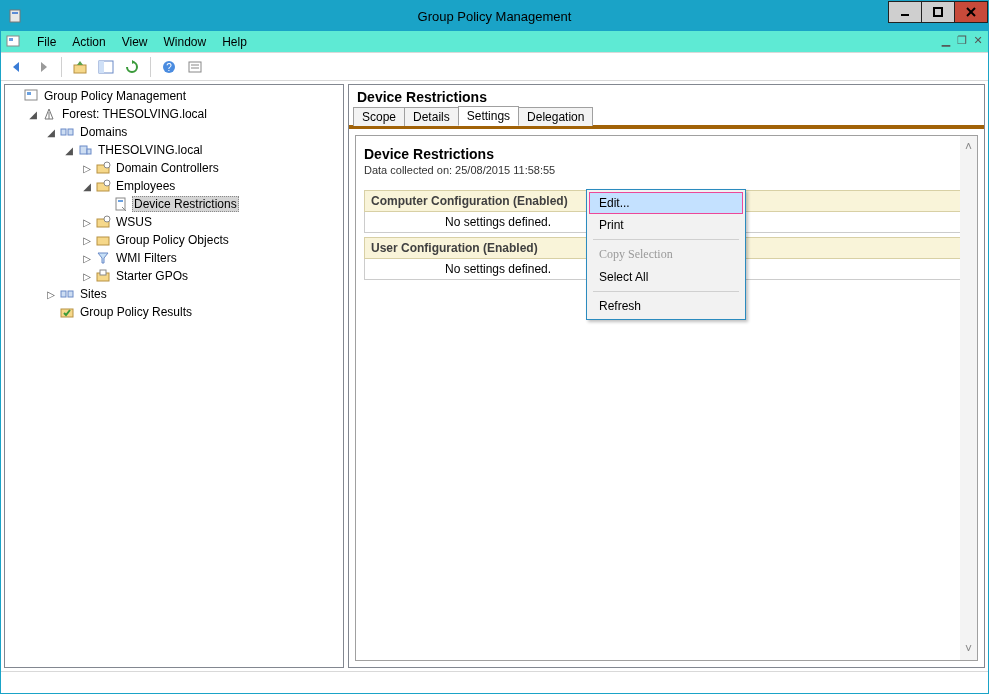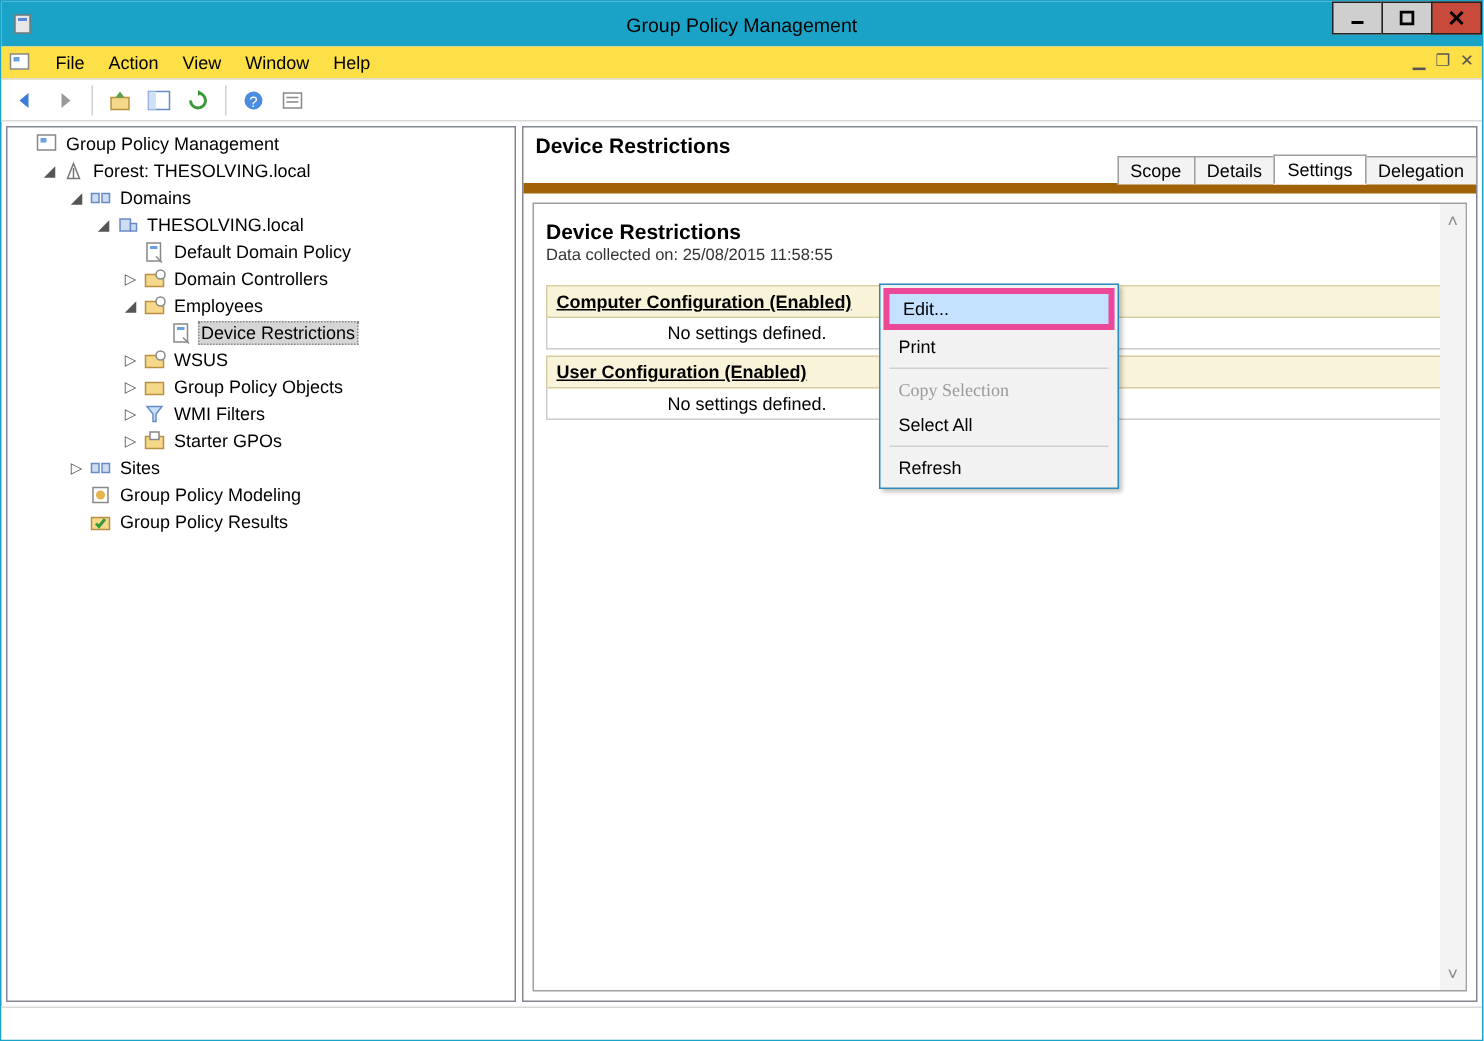--- a/index.html
+++ b/index.html
@@ -59,21 +59,21 @@
     margin-left: -1px;
   }
   .winbtn.close { background: #c74a3a; color: #000; }
   
   .menubar {
     height: 22px;
     display: flex;
     align-items: center;
     padding: 0 4px;
     border-bottom: 1px solid #d9d9d9;
-    background: #fde047;
+    background: #5eead4;
     position: relative;
   }
   .menubar .mdi-icon {
     width: 16px;
     height: 16px;
     margin-right: 8px;
     display: flex;
     align-items: center;
     justify-content: center;
   }
@@ -182,23 +182,22 @@
   .rp-header {
     padding: 4px 8px 2px 8px;
     font-weight: bold;
     font-size: 14px;
   }
   .tabs {
     display: flex;
     align-items: flex-end;
     padding-left: 4px;
     height: 22px;
-    border-bottom: 7px solid #a16207;
+    border-bottom: 4px solid #a16207;
     gap: 0;
-    justify-content: flex-end;
   }
   .tab {
     padding: 2px 8px;
     border: 1px solid #a0a0a0;
     border-bottom: none;
     background: #f3f3f3;
     font-size: 12px;
     position: relative;
     bottom: -1px;
     margin-right: -1px;
@@ -225,25 +224,24 @@
     padding: 2px 0;
   }
   .report-date {
     font-size: 11px;
     color: #333;
     padding-bottom: 14px;
   }
   .section-head {
     background: #f9f4d9;
     border: 1px solid #d8d0a5;
-    color: #000000;
+    color: #404040;
     font-weight: bold;
     padding: 3px 6px;
     font-size: 12px;
-    text-decoration: underline;
   }
   .section-row {
     border: 1px solid #ccc;
     border-top: none;
     padding: 3px 6px 3px 80px;
     font-size: 12px;
   }
   .scrollbar-v {
     position: absolute;
     right: 0; top: 0; bottom: 0;
@@ -267,21 +265,21 @@
     box-shadow: 2px 2px 3px rgba(0,0,0,0.25);
     z-index: 100;
     padding: 2px;
   }
   .cm-item {
     padding: 4px 10px;
     font-size: 12px;
   }
   .cm-item.highlight {
     background: #c4e1ff;
-    border: 4px solid #ec4899;
+    border: 1px solid #ec4899;
     padding: 3px 9px;
   }
   .cm-item.disabled { color: #9a9a9a; font-family: Liberation Serif, serif; }
   .cm-sep {
     height: 1px;
     background: #d0d0d0;
     margin: 3px 4px;
   }
   
   .statusbar {
@@ -436,33 +434,20 @@
                           <span class="twisty">◢</span>
                           <span class="nicon">
                               <svg width="16" height="16">
                                 <rect x="3" y="4" width="7" height="8" fill="#cdddf2" stroke="#6a8ac7"></rect>
                                 <rect x="10" y="7" width="4" height="5" fill="#cdddf2" stroke="#6a8ac7"></rect>
                               </svg>
                             </span>
                           <span class="nlabel">THESOLVING.local</span>
                         </div>
                         <ul>
-                          <li>
-                            <div class="node">
-                              <span class="twisty"></span>
-                              <span class="nicon">
-                                  <svg width="16" height="16">
-                                    <rect x="3" y="2" width="9" height="12" fill="#fff" stroke="#888"></rect>
-                                    <rect x="5" y="4" width="5" height="2" fill="#6aa0e0"></rect>
-                                    <path d="M9 11 L13 15" stroke="#888"></path>
-                                  </svg>
-                                </span>
-                              <span class="nlabel">Default Domain Policy</span>
-                            </div>
-                          </li>
                           <li>
                             <div class="node">
                               <span class="twisty">▷</span>
                               <span class="nicon">
                                   <svg width="16" height="16">
                                     <rect x="2" y="5" width="12" height="8" fill="#f6d88a" stroke="#b89242"></rect>
                                     <circle cx="12" cy="5" r="3" fill="#fff" stroke="#888"></circle>
                                   </svg>
                                 </span>
                               <span class="nlabel">Domain Controllers</span>
@@ -555,32 +540,20 @@
                           </svg>
                         </span>
                       <span class="nlabel">Sites</span>
                     </div>
                   </li>
                   <li>
                     <div class="node">
                       <span class="twisty"></span>
                       <span class="nicon">
                           <svg width="16" height="16">
-                            <rect x="3" y="3" width="10" height="10" fill="#fff" stroke="#888"></rect>
-                            <circle cx="8" cy="8" r="3" fill="#e8b34a"></circle>
-                          </svg>
-                        </span>
-                      <span class="nlabel">Group Policy Modeling</span>
-                    </div>
-                  </li>
-                  <li>
-                    <div class="node">
-                      <span class="twisty"></span>
-                      <span class="nicon">
-                          <svg width="16" height="16">
                             <rect x="2" y="5" width="12" height="8" fill="#f6d88a" stroke="#b89242"></rect>
                             <path d="M5 9 L7 11 L11 6" fill="none" stroke="#3a9a3a" stroke-width="2"></path>
                           </svg>
                         </span>
                       <span class="nlabel">Group Policy Results</span>
                     </div>
                   </li>
                 </ul>
               </li>
             </ul>

